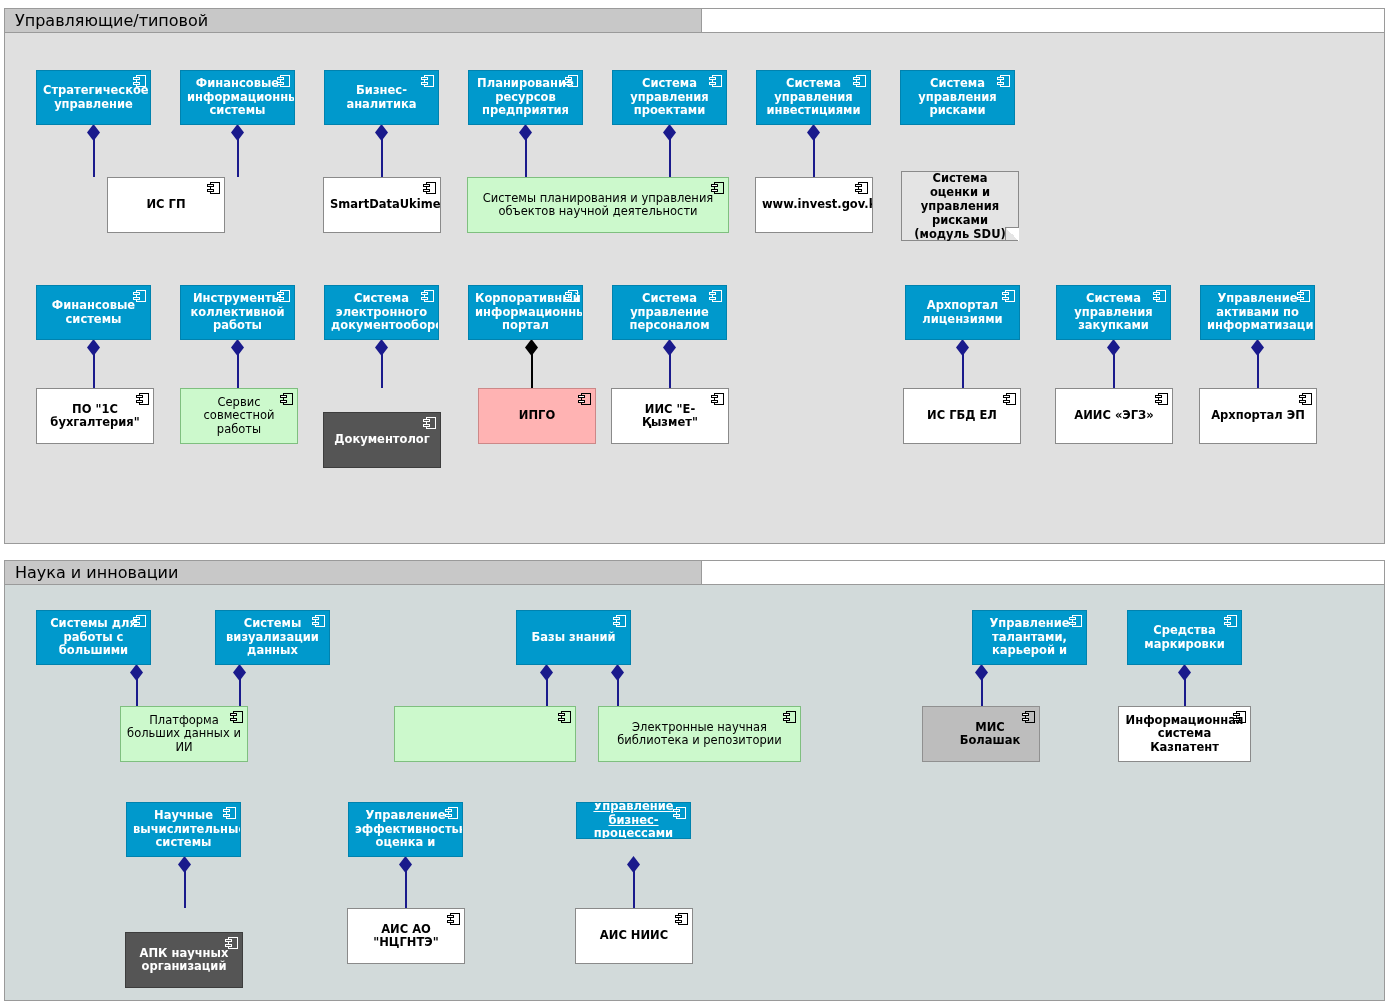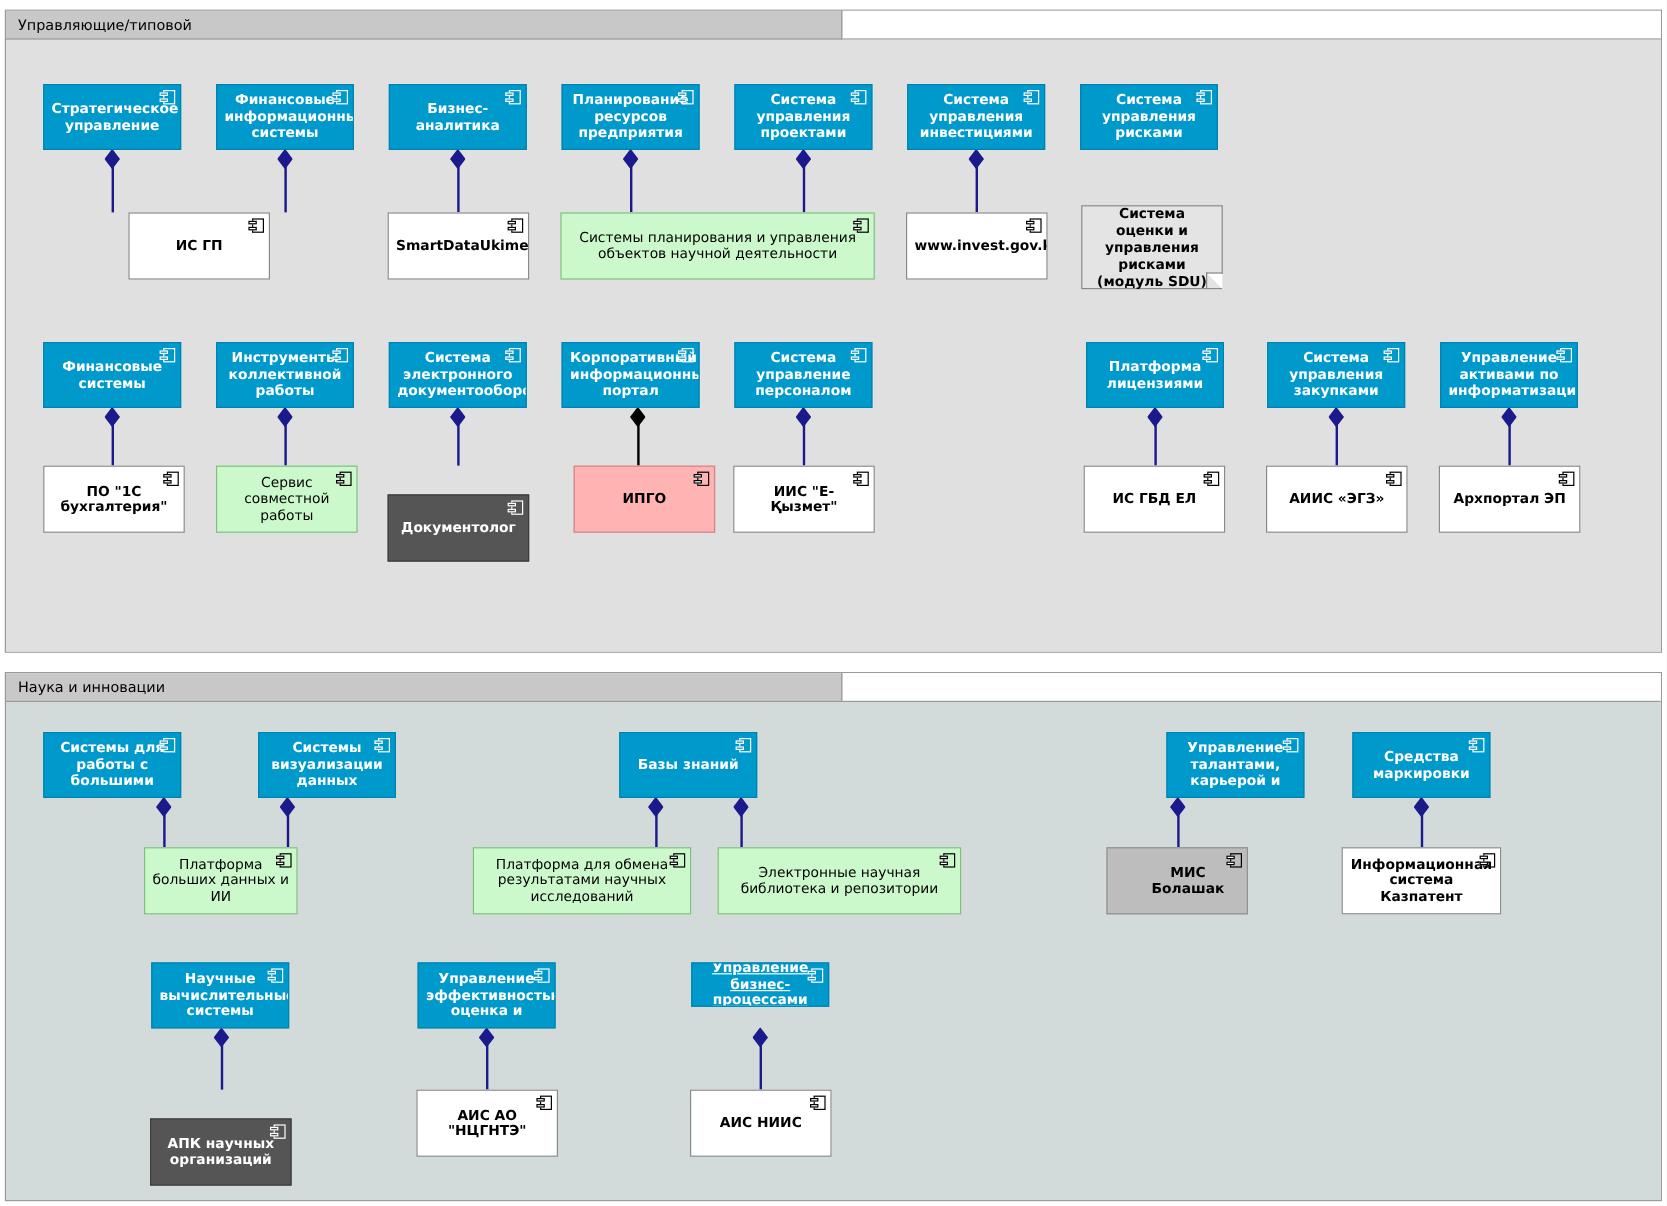--- a/index.html
+++ b/index.html
@@ -14,21 +14,21 @@
   
   .panel{position:absolute;box-sizing:border-box;border:1px solid #9a9a9a;}
   .panel-body{position:absolute;left:0;right:0;bottom:0;top:24px;}
   .panel-tab{
     position:absolute;left:0;top:0;height:24px;
     box-sizing:border-box;
     border-right:1px solid #9a9a9a;border-bottom:1px solid #9a9a9a;
     background:#c8c8c8;
     display:flex;align-items:center;
     padding-left:10px;
-    font-size:12px;color:#000;
+    font-size:16px;color:#000;
   }
   .tab-filler{
     position:absolute;top:0;height:24px;right:0;
     box-sizing:border-box;
     background:#ffffff;border-bottom:1px solid #9a9a9a;
   }
 
   
   .node{
     position:absolute;box-sizing:border-box;
@@ -287,21 +287,21 @@
       </div>
       <div class="node iface" style="left: 612px; top: 285px; width: 115px; height: 55px;">
         <span class="lbl">Система управление персоналом</span>
         <span class="cicon">
           <span class="body"></span>
           <span class="t1"></span>
           <span class="t2"></span>
         </span>
       </div>
       <div class="node iface" style="left: 905px; top: 285px; width: 115px; height: 55px;">
-        <span class="lbl">Платформа лицензиями</span>
+        <span class="lbl">Архпортал лицензиями</span>
         <span class="cicon">
           <span class="body"></span>
           <span class="t1"></span>
           <span class="t2"></span>
         </span>
       </div>
       <div class="node iface" style="left: 1056px; top: 285px; width: 115px; height: 55px;">
         <span class="lbl">Система управления закупками</span>
         <span class="cicon">
           <span class="body"></span>
@@ -423,21 +423,20 @@
       </div>
       <div class="node comp green" style="left: 120px; top: 706px; width: 128px; height: 56px;">
         <span class="lbl">Платформа больших данных и ИИ</span>
         <span class="cicon">
           <span class="body"></span>
           <span class="t1"></span>
           <span class="t2"></span>
         </span>
       </div>
       <div class="node comp green" style="left: 394px; top: 706px; width: 182px; height: 56px;">
-        <span class="lbl">Платформа для обмена результатами научных исследований</span>
         <span class="cicon">
           <span class="body"></span>
           <span class="t1"></span>
           <span class="t2"></span>
         </span>
       </div>
       <div class="node comp green" style="left: 598px; top: 706px; width: 203px; height: 56px;">
         <span class="lbl">Электронные научная библиотека и репозитории</span>
         <span class="cicon">
           <span class="body"></span>

